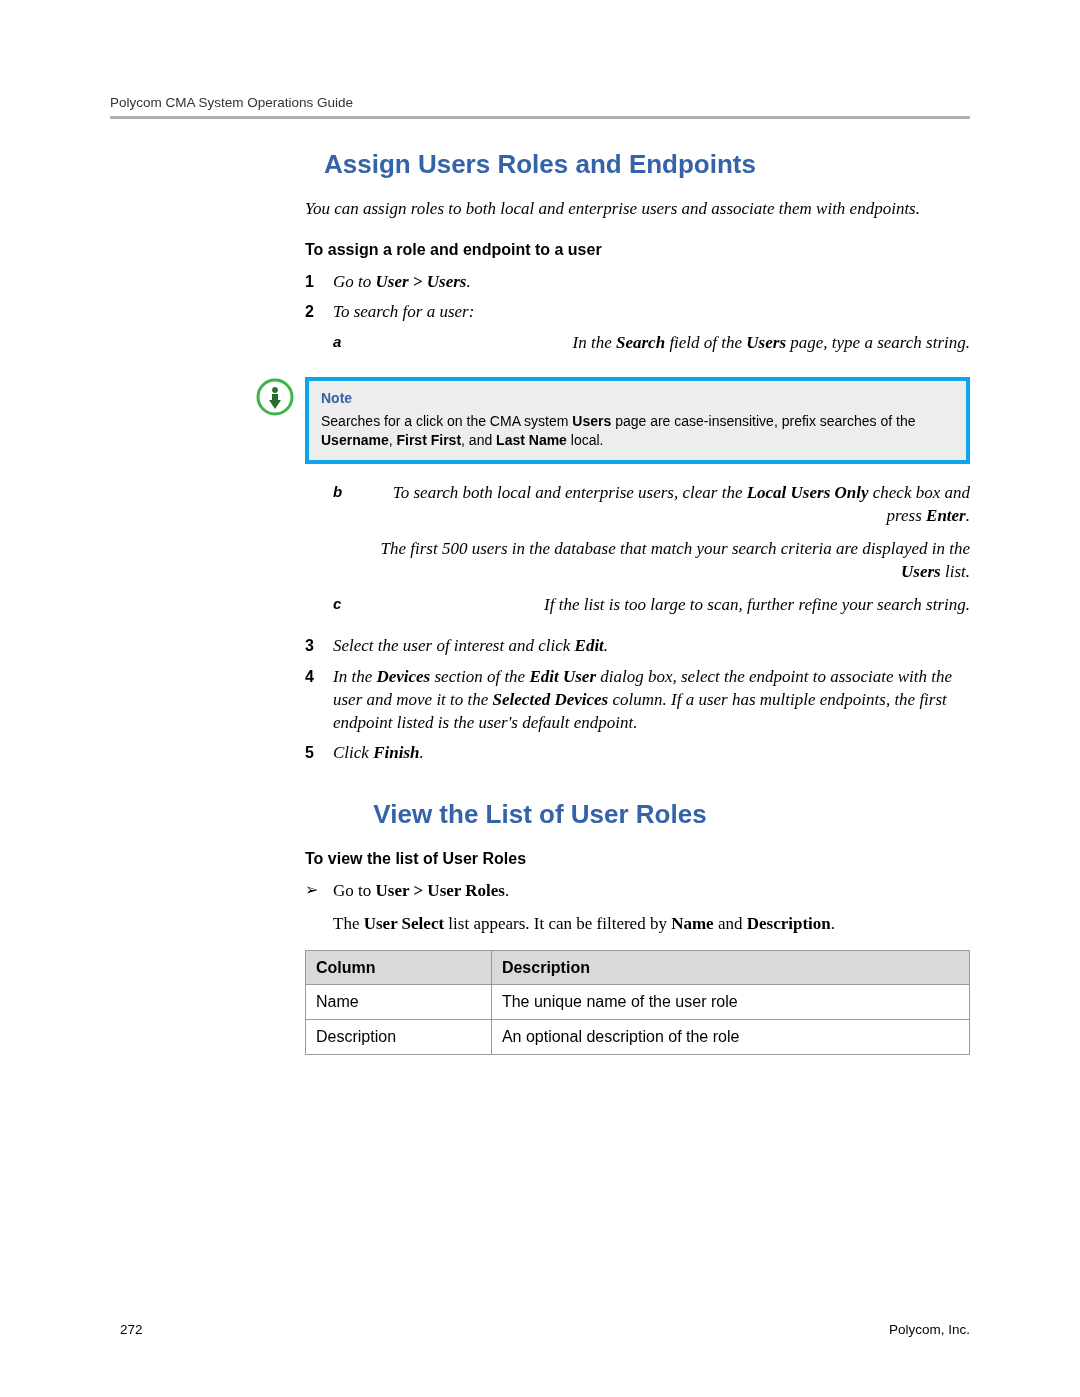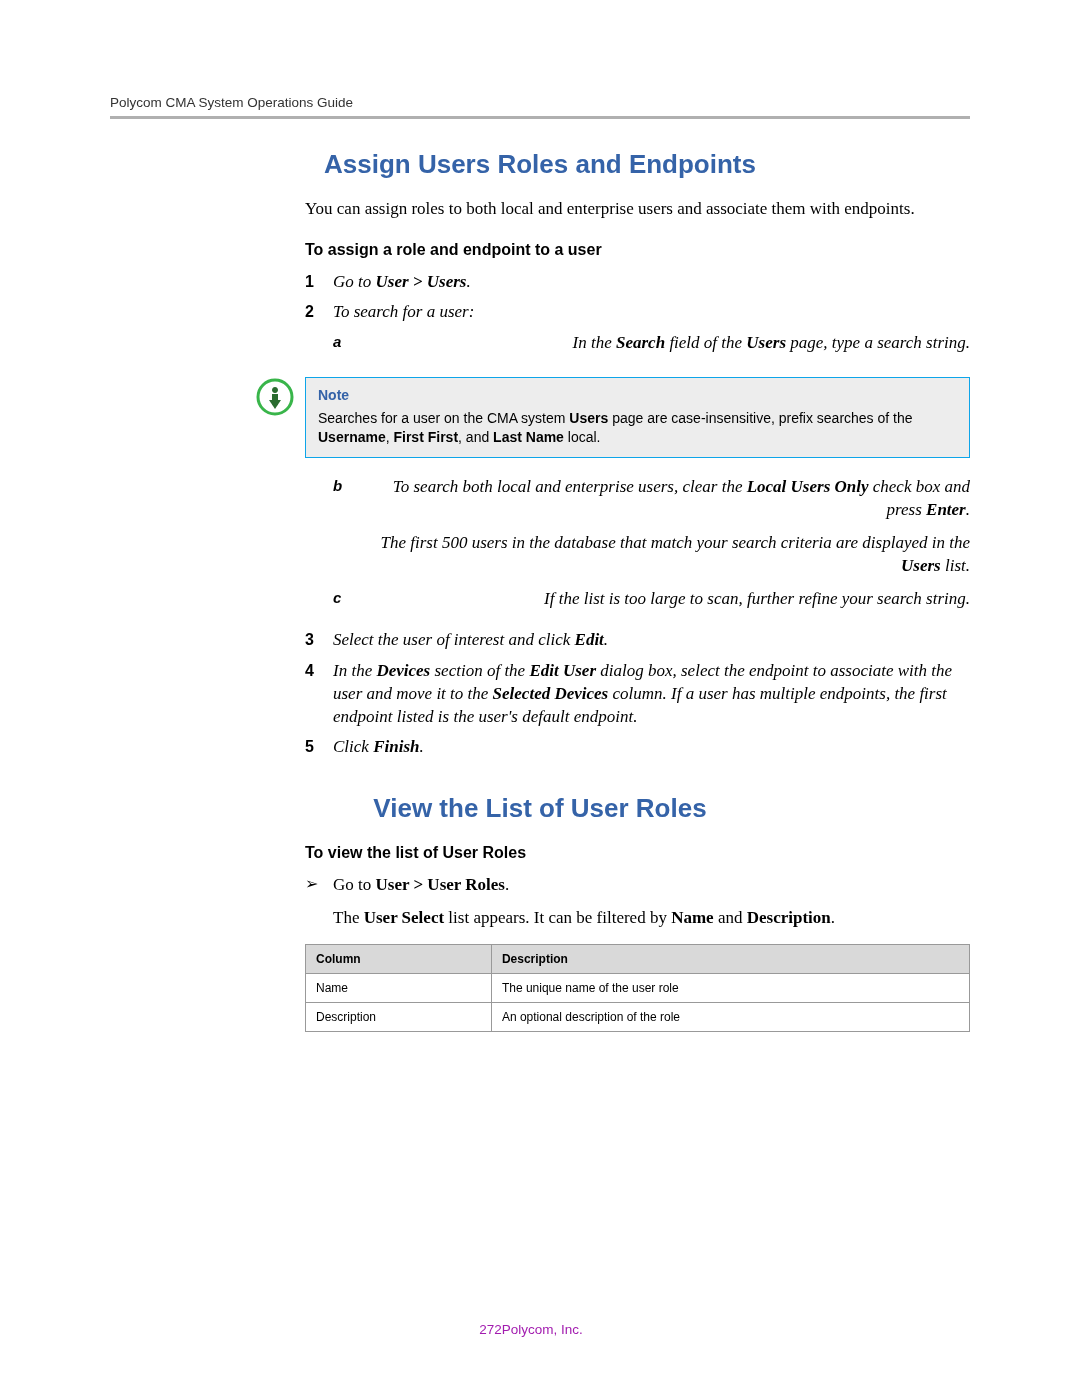--- a/index.html
+++ b/index.html
@@ -34,20 +34,21 @@
     margin: 0 0 18px 0;
     text-align: center;
   }
   .body-indent {
     margin-left: 195px;
     font-size: 17px;
     line-height: 1.35;
   }
   .body-p {
     margin: 0 0 16px 0;
+    font-style: italic;
   }
   .subhead {
     font-family: Arial, Helvetica, sans-serif;
     font-weight: bold;
     font-size: 16px;
     margin: 18px 0 10px 0;
   }
   .num-list {
     margin: 0;
     padding: 0;
@@ -94,21 +95,21 @@
     margin: 12px 0 18px -50px;
   }
   .note-icon {
     flex: 0 0 44px;
     margin-right: 6px;
   }
   .note-icon svg { display:block; }
   .note-box {
     flex: 1;
     background: #ededed;
-    border: 1px solid #0ea5e9;
+    border: 4px solid #0ea5e9;
     padding: 8px 12px 10px 12px;
     font-family: Arial, Helvetica, sans-serif;
     font-size: 14px;
     line-height: 1.35;
   }
   .note-title {
     color: #3563a8;
     font-weight: bold;
     margin-bottom: 4px;
   }
@@ -126,42 +127,42 @@
     font-size: 16px;
     line-height: 1.3;
   }
   .arrow-txt {
     flex: 1;
   }
   table.role-table {
     border-collapse: collapse;
     width: 100%;
     font-family: Arial, Helvetica, sans-serif;
-    font-size: 12px;
+    font-size: 16px;
     margin-top: 12px;
   }
   table.role-table th, table.role-table td {
     border: 1px solid #999;
     text-align: left;
     padding: 6px 10px;
   }
   table.role-table th {
     background: #d9d9d9;
     font-weight: bold;
   }
   .footer {
     position: absolute;
     bottom: 60px;
-    left: 92px;
+    left: 120px;
     right: 110px;
     display: flex;
-    justify-content: center;
+    justify-content: space-between;
     font-family: Arial, Helvetica, sans-serif;
     font-size: 13.5px;
-    color: #a21caf;
+    color: #000000;
   }
   b { font-weight: bold; }
 </style>
 </head>
 <body>
 
 <div class="page">
 
   <div class="header-text">Polycom CMA System Operations Guide</div>
   <hr class="header-rule">
@@ -200,21 +201,21 @@
       <div class="note-icon">
         <svg width="40" height="40" viewBox="0 0 40 40">
           <circle cx="20" cy="20" r="17" fill="#fff" stroke="#39b54a" stroke-width="3"></circle>
           <path d="M20 10 C16 10 16 16 20 16 C24 16 24 10 20 10 Z M17 17 L17 26 C17 30 23 30 23 26 L23 17 Z" fill="#2a6b2f"></path>
           <path d="M14 23 L20 32 L26 23" fill="#2a6b2f"></path>
         </svg>
       </div>
       <div class="note-box">
         <div class="note-title">Note</div>
         <div>
-          <span>Searches for a user on the CMA system </span><b>Users</b><span> page are case-insensitive, prefix searches of the </span><b>Username</b><span>, </span><b>First First</b><span>, and </span><b>Last Name</b><span> local.</span>
+          <span>Searches for a click on the CMA system </span><b>Users</b><span> page are case-insensitive, prefix searches of the </span><b>Username</b><span>, </span><b>First First</b><span>, and </span><b>Last Name</b><span> local.</span>
         </div>
       </div>
     </div>
 
     <ul class="num-list">
       <li>
         <span class="num"></span>
         <span class="txt">
           <ul class="alpha-list" style="margin-top:0">
             <li>

